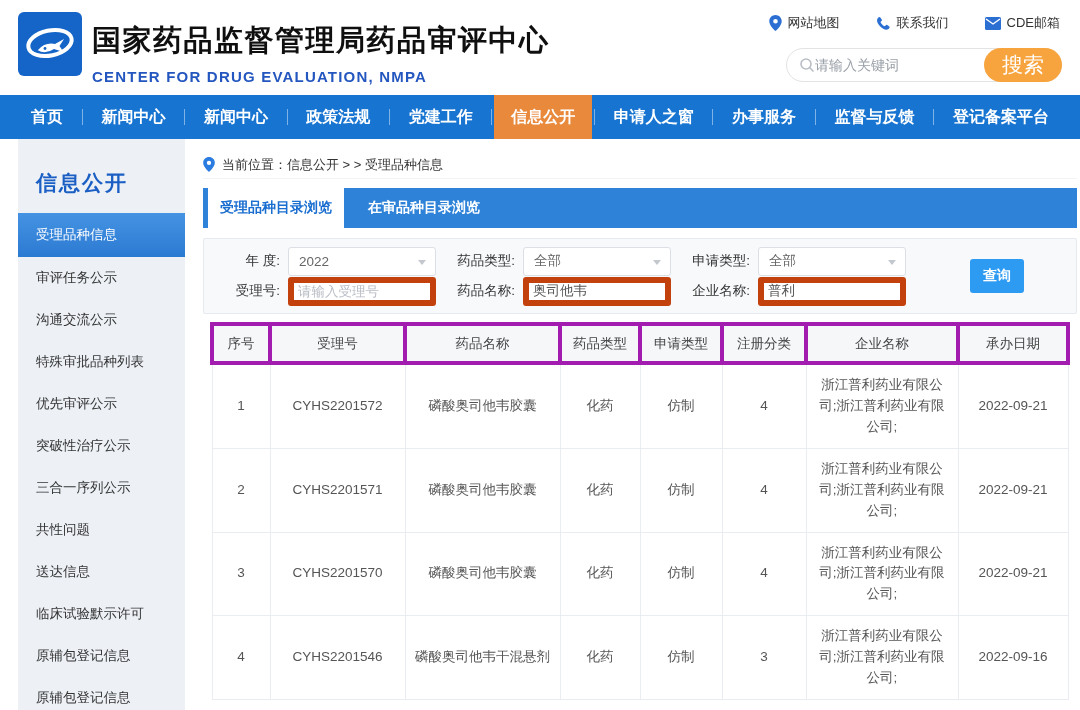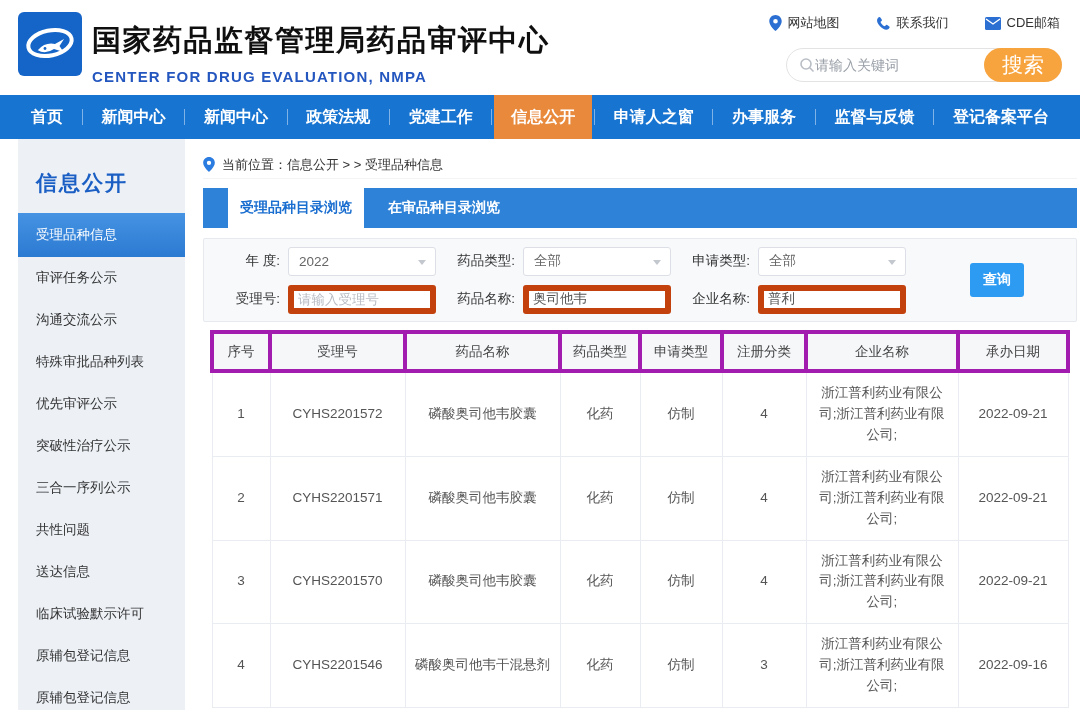--- a/index.html
+++ b/index.html
@@ -33,29 +33,29 @@
   .side-item { height:42px; display:flex; align-items:center; padding-left:18px; font-size:13.5px; color:#333; cursor:pointer; }
   .side-item.active { height:44px; background:linear-gradient(180deg,#4693e3,#2b7ad2); color:#fff; }
 
   .main { flex:1; margin-left:18px; margin-right:5px; }
 
   
   .breadcrumb { margin-top:12px; height:28px; display:flex; align-items:center; gap:7px; font-size:13px; color:#333; border-bottom:1px solid #f2f4f6; }
   .breadcrumb svg { display:block; }
 
   
-  .tabbar { margin-top:9px; height:40px; background:#2e82d8; display:flex; padding-left:25px; }
+  .tabbar { margin-top:9px; height:40px; background:#2e82d8; display:flex; padding-left:5px; }
   .tab { display:flex; align-items:center; justify-content:center; font-size:14px; font-weight:700; cursor:pointer; }
   .tab.active { width:136px; background:#fff; color:#1a6ed0; }
   .tab.inactive { width:160px; color:#fff; }
 
   
   .filter-panel { position:relative; margin-top:10px; background:#f7f9fb; border:1px solid #e6eaef; border-radius:2px; padding:7px 120px 7px 12px; }
   .filter-row { display:flex; align-items:center; height:30px; }
-  .filter-row + .filter-row { margin-top:8px; }
+  .filter-row + .filter-row { margin-top:0; }
   .f-label { width:72px; text-align:right; font-size:13.5px; color:#333; padding-right:8px; white-space:nowrap; flex:none; }
   .f-group { display:flex; align-items:center; }
   .f-group + .f-group { margin-left:15px; }
   .f-select { position:relative; width:148px; height:29px; background:#fff; border:1px solid #dcdfe6; border-radius:3px; display:flex; align-items:center; padding:0 22px 0 10px; font-size:13.5px; color:#666; cursor:pointer; }
   .f-caret { position:absolute; right:9px; top:12px; width:0; height:0; border-left:4.5px solid transparent; border-right:4.5px solid transparent; border-top:5.5px solid #c3c7ce; }
   .f-input { width:148px; height:29px; background:#fff; border:6px solid #c2410c; border-radius:3px; padding:0 4px; font-size:13.5px; color:#555; outline:none; font-family:inherit; }
   .f-input::placeholder { color:#b8bcc4; }
   .query-btn { position:absolute; right:52px; top:50%; transform:translateY(-50%); width:54px; height:34px; background:#2e9bf3; border:none; border-radius:3px; color:#fff; font-size:14px; font-weight:700; cursor:pointer; font-family:inherit; }
 
   

